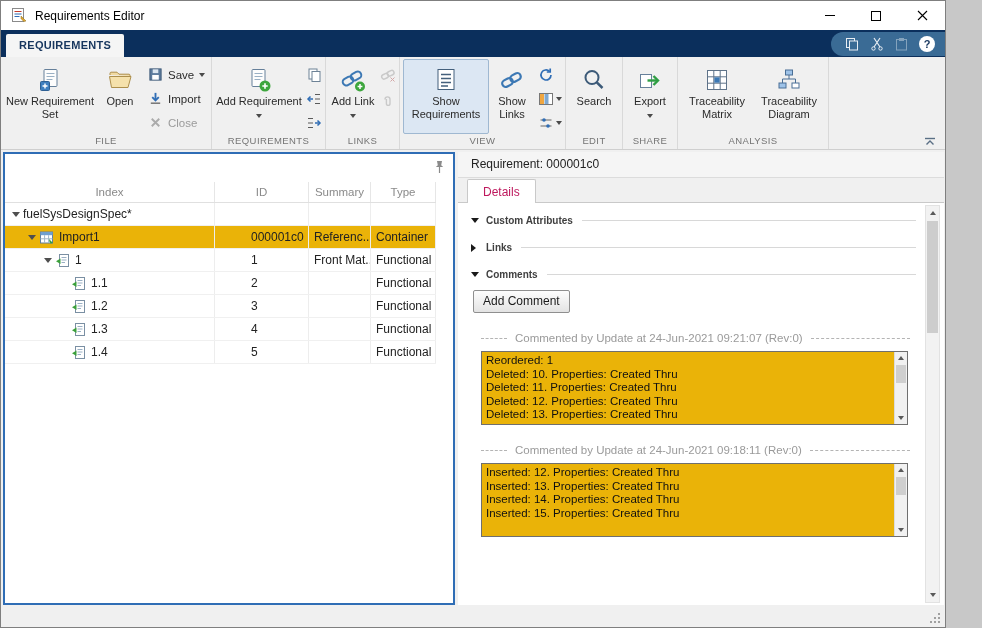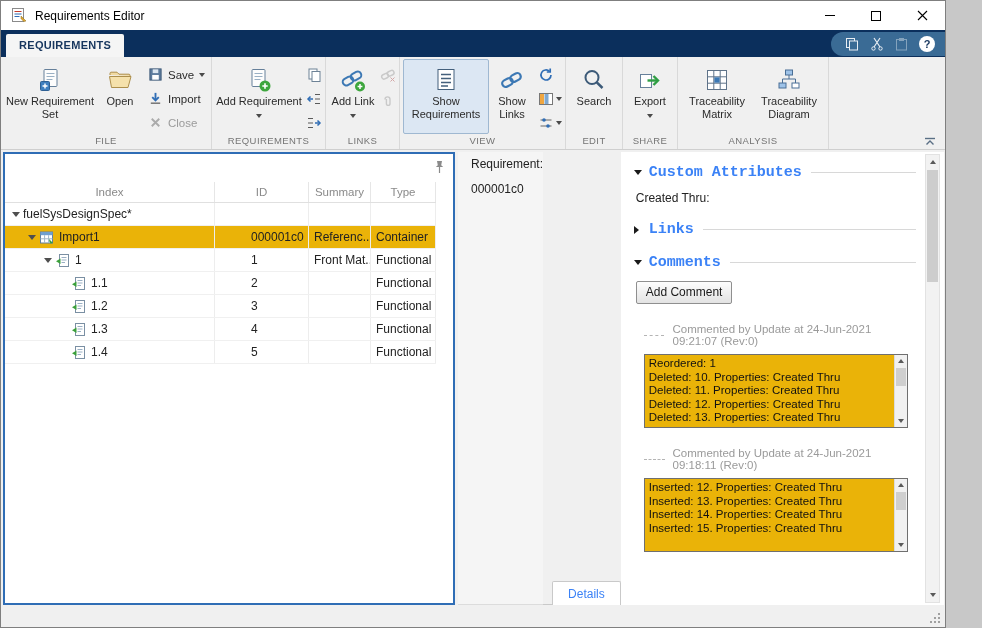--- a/index.html
+++ b/index.html
@@ -64,33 +64,33 @@
   .c-index { padding-left:4px; }
   .c-id { padding-left:36px; }
   .c-summary, .c-type { padding-left:5px; }
   .indent { flex:0 0 auto; height:1px; }
   .tcaret { width:14px; display:flex; justify-content:center; flex:0 0 auto; }
   .tri-down-s { width:0; height:0; border-left:4px solid transparent; border-right:4px solid transparent; border-top:5px solid #4f4f4f; }
   .ricon { width:16px; height:15px; margin-right:4px; flex:0 0 auto; }
   .rlabel { overflow:hidden; text-overflow:ellipsis; }
 
   
-  .right-panel { position:absolute; left:457px; right:1px; top:2px; bottom:3px; display:flex; background:#fff; }
+  .right-panel { position:absolute; left:457px; right:1px; top:2px; bottom:3px; display:flex; flex-direction:column; background:#fff; }
   .prop-header { flex:0 0 25px; background:#f5f5f5; border-bottom:1px solid #dcdcdc; font-size:12px; color:#222;
                  line-height:25px; padding-left:13px; }
   .detail-tabs { flex:0 0 25px; background:#f0f0f0; border-bottom:1px solid #c9c9c9; display:flex; align-items:flex-end; padding-left:9px; }
   .dtab { height:24px; line-height:24px; background:#fff; border:1px solid #c9c9c9; border-bottom:none;
-          padding:0 15px; font-size:12px; color:#3b82f6; border-radius:2px 2px 0 0; position:relative; top:1px; }
+          padding:0 15px; font-size:12px; color:#be185d; border-radius:2px 2px 0 0; position:relative; top:1px; }
   .detail-body { flex:1; position:relative; background:#fff; overflow:hidden; }
   .detail-content { position:absolute; left:13px; right:28px; top:0; }
   .sec { display:flex; align-items:center; margin-top:12px; }
   .sec-arrow { width:15px; display:flex; justify-content:flex-start; }
   .tri-down { width:0; height:0; border-left:4.5px solid transparent; border-right:4.5px solid transparent; border-top:5.5px solid #1a1a1a; }
   .tri-right { width:0; height:0; border-top:4.5px solid transparent; border-bottom:4.5px solid transparent; border-left:5.5px solid #1a1a1a; }
-  .sec-title { font-weight:bold; font-size:15px; color:#3b82f6;font-family:Liberation Mono, monospace; }
+  .sec-title { font-weight:bold; font-size:10px; color:#404040; }
   .sec-rule { flex:1; border-top:1px solid #d8d8d8; margin-left:9px; }
   .created-thru { font-size:12px; color:#222; margin:10px 0 2px 2px; }
   .links-gap { margin-top:16px; }
   .add-comment-btn { display:inline-block; margin:10px 0 0 2px; padding:3px 9px 4px; font-size:12px; color:#1a1a1a;
                      background:linear-gradient(#fdfdfd,#e3e3e3); border:1px solid #8f8f8f; border-radius:2px; }
   .comment { margin-top:19px; }
   .comment-header { display:flex; align-items:center; gap:8px; color:#9a9a9a; font-size:11.5px; margin:0 6px 7px 10px; }
   .dash-left { width:26px; border-top:1px dashed #b4b4b4; }
   .dash-right { flex:1; border-top:1px dashed #b4b4b4; }
   .comment-box { position:relative; margin:0 8px 0 10px; border:1px solid #6f6f6f; height:74px; background:#eab308; }
@@ -581,21 +581,20 @@
       <div class="detail-body">
         <div class="detail-content">
 
           <div class="sec">
             <span class="sec-arrow">
                 <span class="tri-down"></span>
               </span>
             <span class="sec-title">Custom Attributes</span>
             <span class="sec-rule"></span>
           </div>
-          <div class="created-thru">Created Thru:</div>
 
           <div class="sec links-gap">
             <span class="sec-arrow">
                 <span class="tri-right"></span>
               </span>
             <span class="sec-title">Links</span>
             <span class="sec-rule"></span>
           </div>
 
           <div class="sec links-gap">

